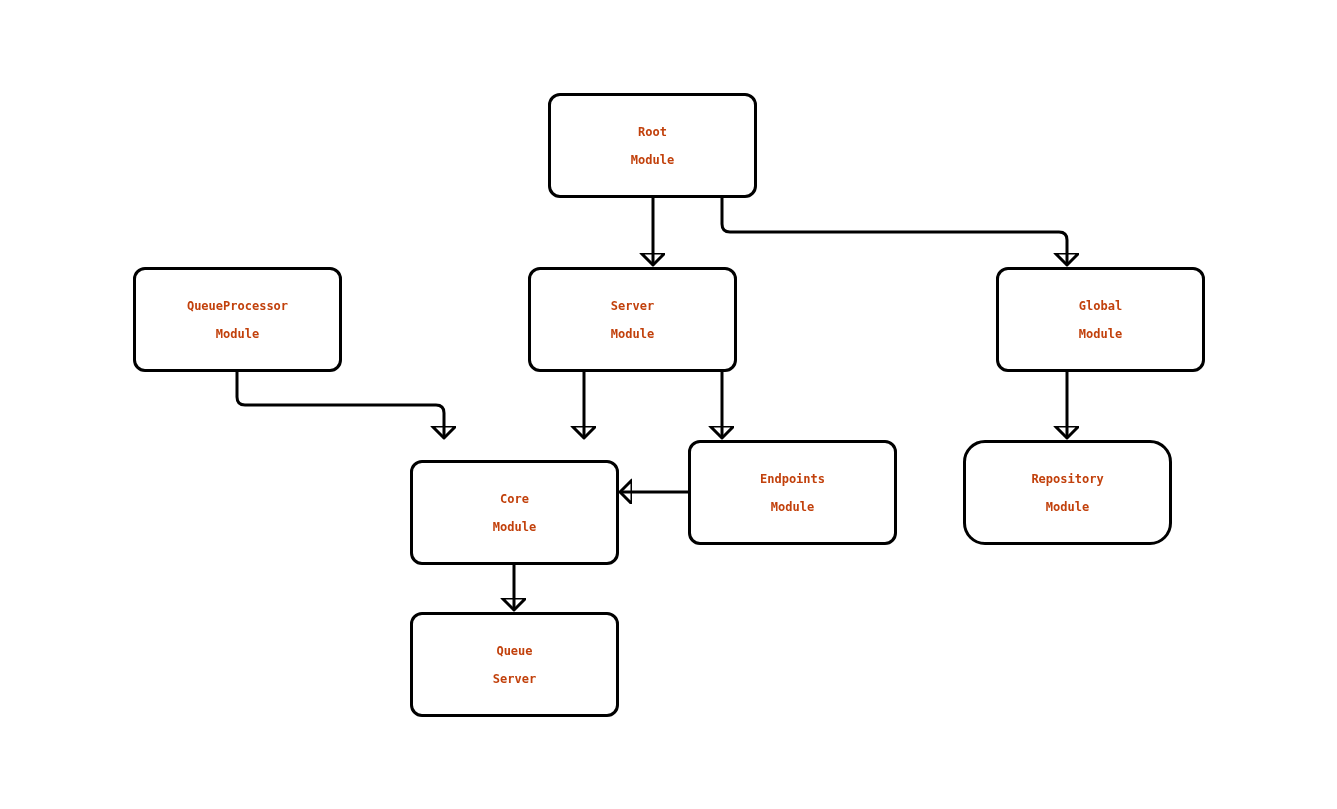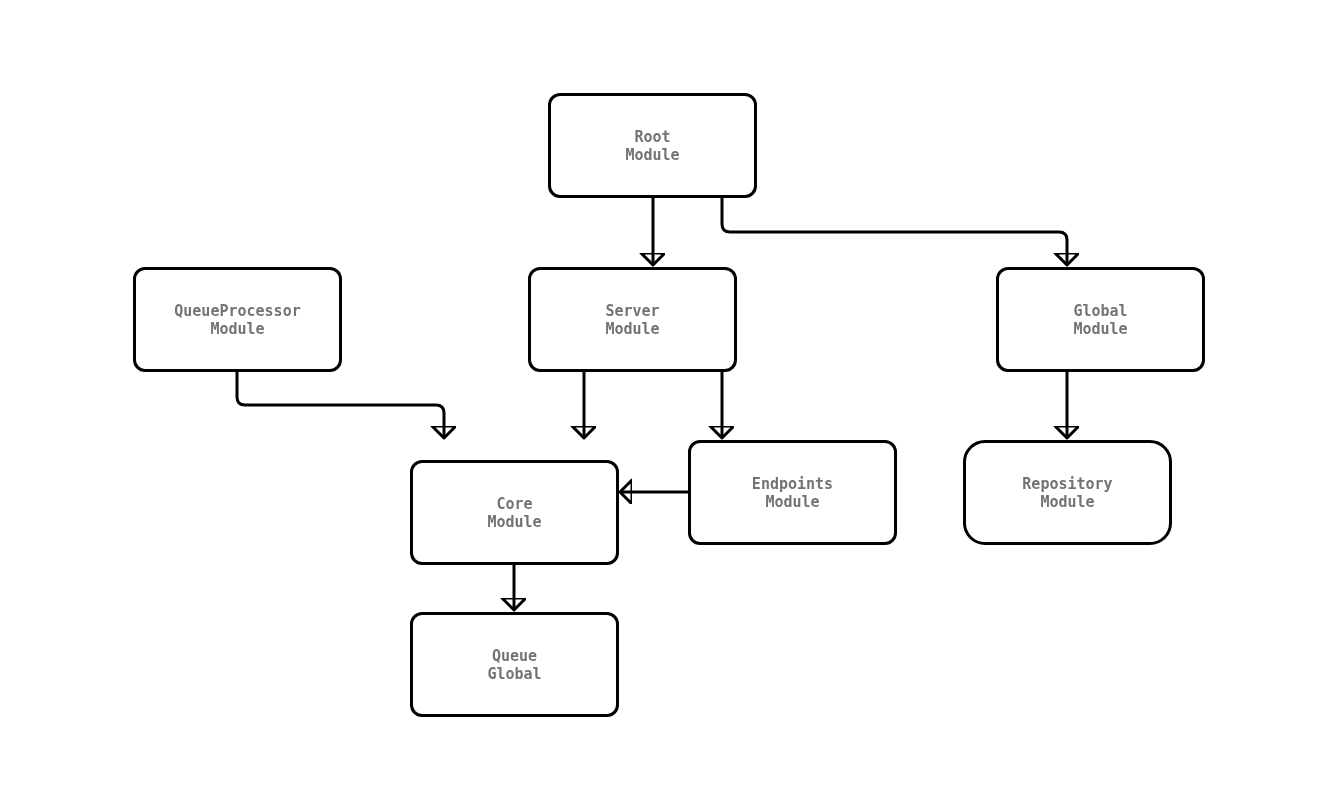--- a/index.html
+++ b/index.html
@@ -38,23 +38,23 @@
     border: 3px solid #000000;
     border-radius: 12px;
     display: flex;
     align-items: center;
     justify-content: center;
     text-align: center;
   }
   .node-label {
     font-family: "DejaVu Sans Mono", "Liberation Mono", monospace;
     font-weight: bold;
-    font-size: 15px;
-    line-height: 18px;
-    color: #737373;
+    font-size: 12px;
+    line-height: 28px;
+    color: #c2410c;
     white-space: pre-line;
   }
   
   .pos-root          { left: 548px; top: 93px;  }
   .pos-queueprocessor{ left: 133px; top: 267px; }
   .pos-server        { left: 528px; top: 267px; }
   .pos-global        { left: 963px; top: 267px; margin-left: 33px; }
   .pos-core          { left: 410px; top: 460px; }
   .pos-endpoints     { left: 688px; top: 440px; }
   .pos-repository    { left: 963px; top: 440px; border-radius: 22px; }
@@ -119,16 +119,16 @@
 Module</span>
   </div>
 
   <div class="node pos-repository">
     <span class="node-label">Repository
 Module</span>
   </div>
 
   <div class="node pos-queue">
     <span class="node-label">Queue
-Global</span>
+Server</span>
   </div>
 
 </div>
 
 </body></html>

